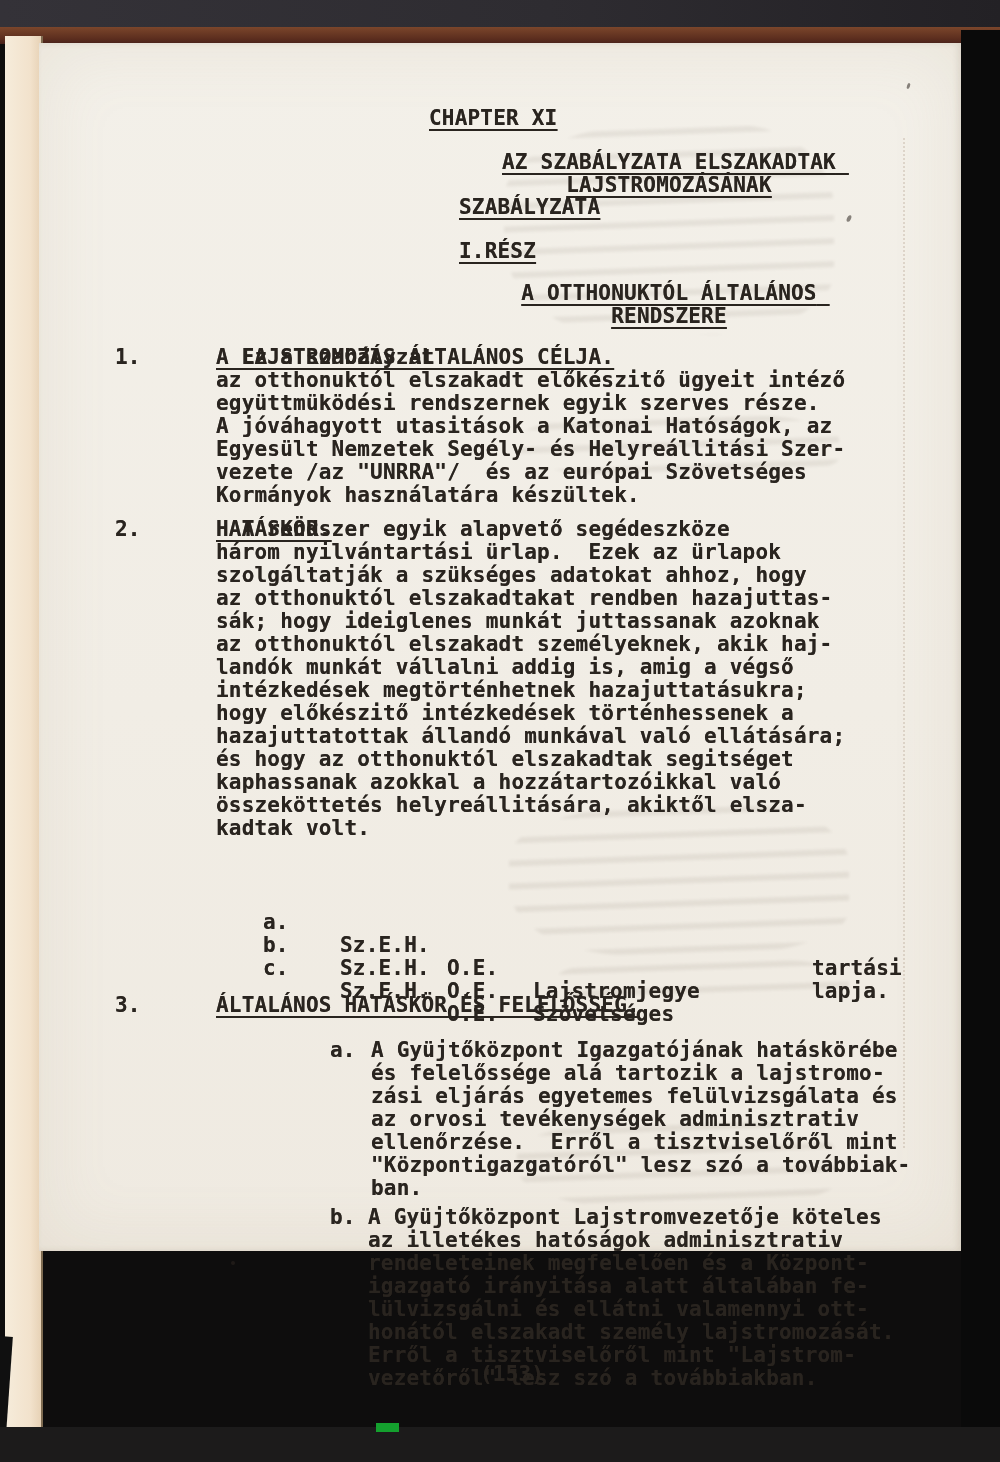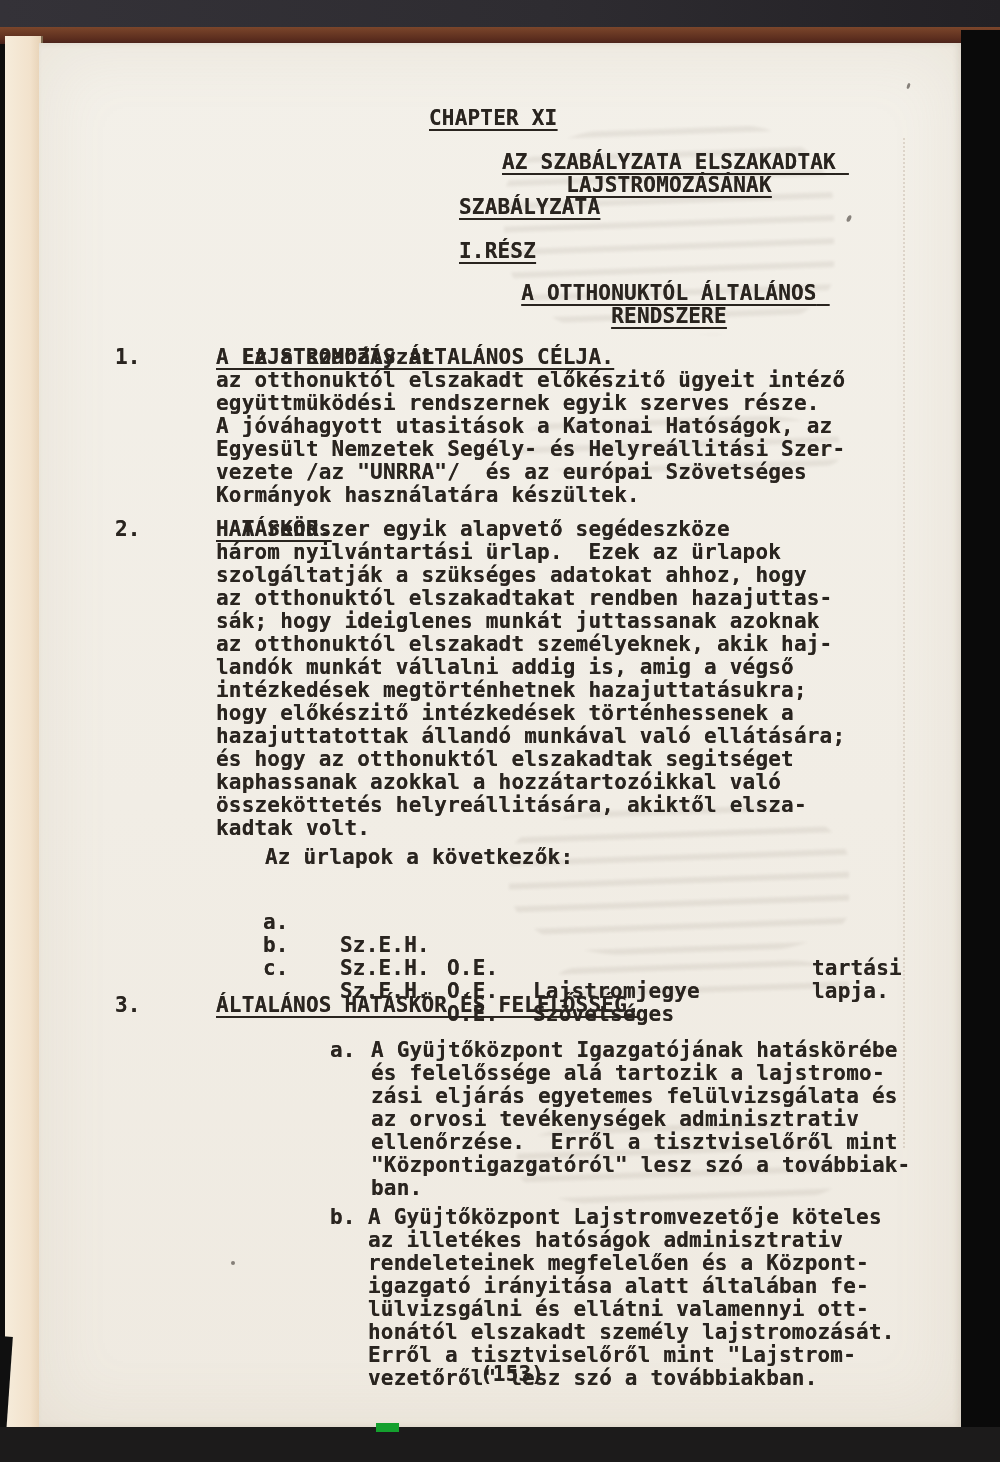--- a/index.html
+++ b/index.html
@@ -14,21 +14,21 @@
   .binding-strip{position:absolute;left:0;top:27px;width:1000px;height:17px;
     background:linear-gradient(180deg,#7b462b,#5b2d1e 70%,#47211a);}
   .right-dark{position:absolute;left:961px;top:30px;width:39px;height:1432px;background:#0a0a0a;}
   .bottom-gutter{position:absolute;left:0;top:1427px;width:1000px;height:35px;background:#1c1b1b;}
   .left-bottom-wedge{position:absolute;left:-14px;top:1336px;width:22px;height:140px;
     background:#101010;transform:rotate(4deg);}
   .prev-page-edge{position:absolute;left:5px;top:36px;width:36px;height:1391px;
     background:linear-gradient(90deg,#f6ecdb,#f2e2cc 70%,#e7d2b6);
     border-right:2px solid #7e6b51;}
   
-  .page{position:absolute;left:39px;top:43px;width:922px;height:1384px;
+  .page{position:absolute;left:39px;top:43px;width:922px;height:1208px;
     background:linear-gradient(180deg,#f3f0e9,#f1ede5 55%,#efeae1);
     box-shadow:inset 0 0 70px rgba(175,155,120,.14), inset -3px 0 6px rgba(120,100,80,.15);
     color:#29241f;}
   .page *{position:absolute;}
   
   .tw{font-size:21px;line-height:23px;font-weight:700;letter-spacing:.2px;
     white-space:pre-wrap;color:#29241f;
     text-shadow:0 0 .6px rgba(43,36,30,.65);}
   .u{text-decoration:underline;text-underline-offset:4px;text-decoration-thickness:2px;}
   .center{text-align:center;}
@@ -121,21 +121,20 @@
 az otthonuktól elszakadt személyeknek, akik haj-
 landók munkát vállalni addig is, amig a végső
 intézkedések megtörténhetnek hazajuttatásukra;
 hogy előkészitő intézkedések történhessenek a
 hazajuttatottak állandó munkával való ellátására;
 és hogy az otthonuktól elszakadtak segitséget
 kaphassanak azokkal a hozzátartozóikkal való
 összeköttetés helyreállitására, akiktől elsza-
 kadtak volt.</span></div>
 
-    <div class="tw forms-intro">Az ürlapok a következők:</div>
     <div class="forms-list">
       <div class="tw form-row row-a">
         <span class="c-letter">a.</span>
         <span class="c-org">Sz.E.H.</span>
         <span class="c-code">O.E.</span>
         <span class="c-name">Lajstromjegye</span>
       </div>
       <div class="tw form-row row-b">
         <span class="c-letter">b.</span>
         <span class="c-org">Sz.E.H.</span>

